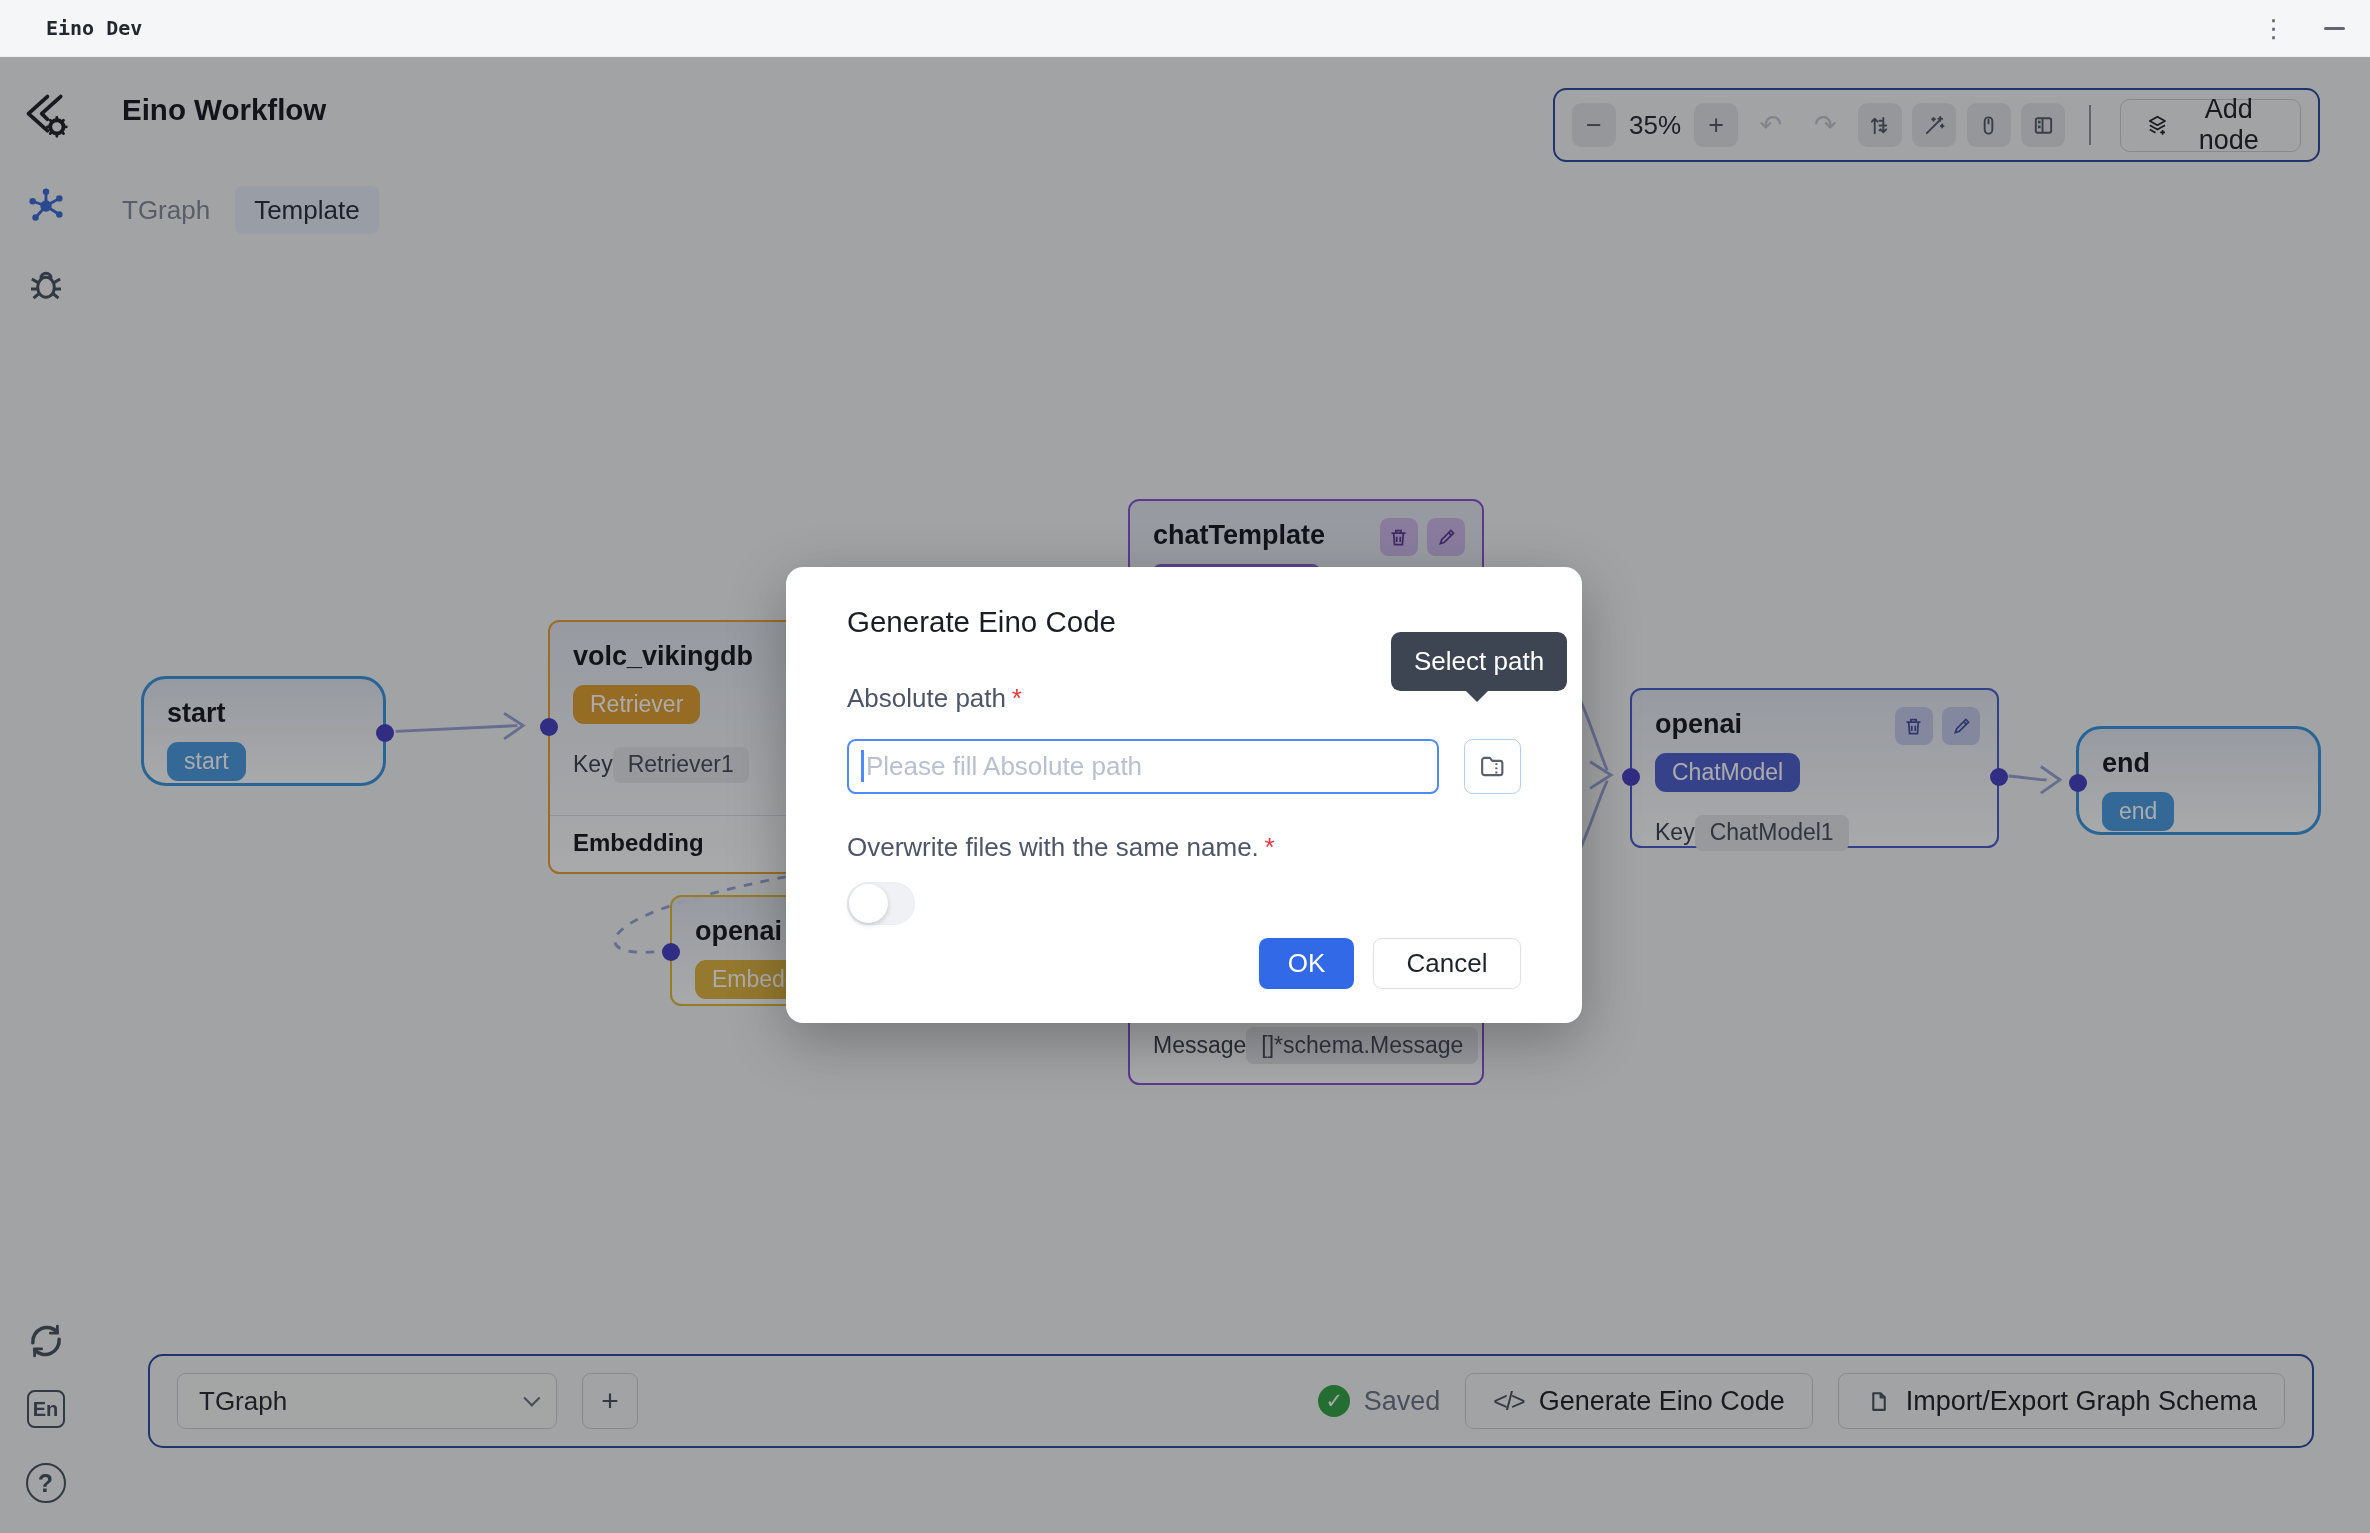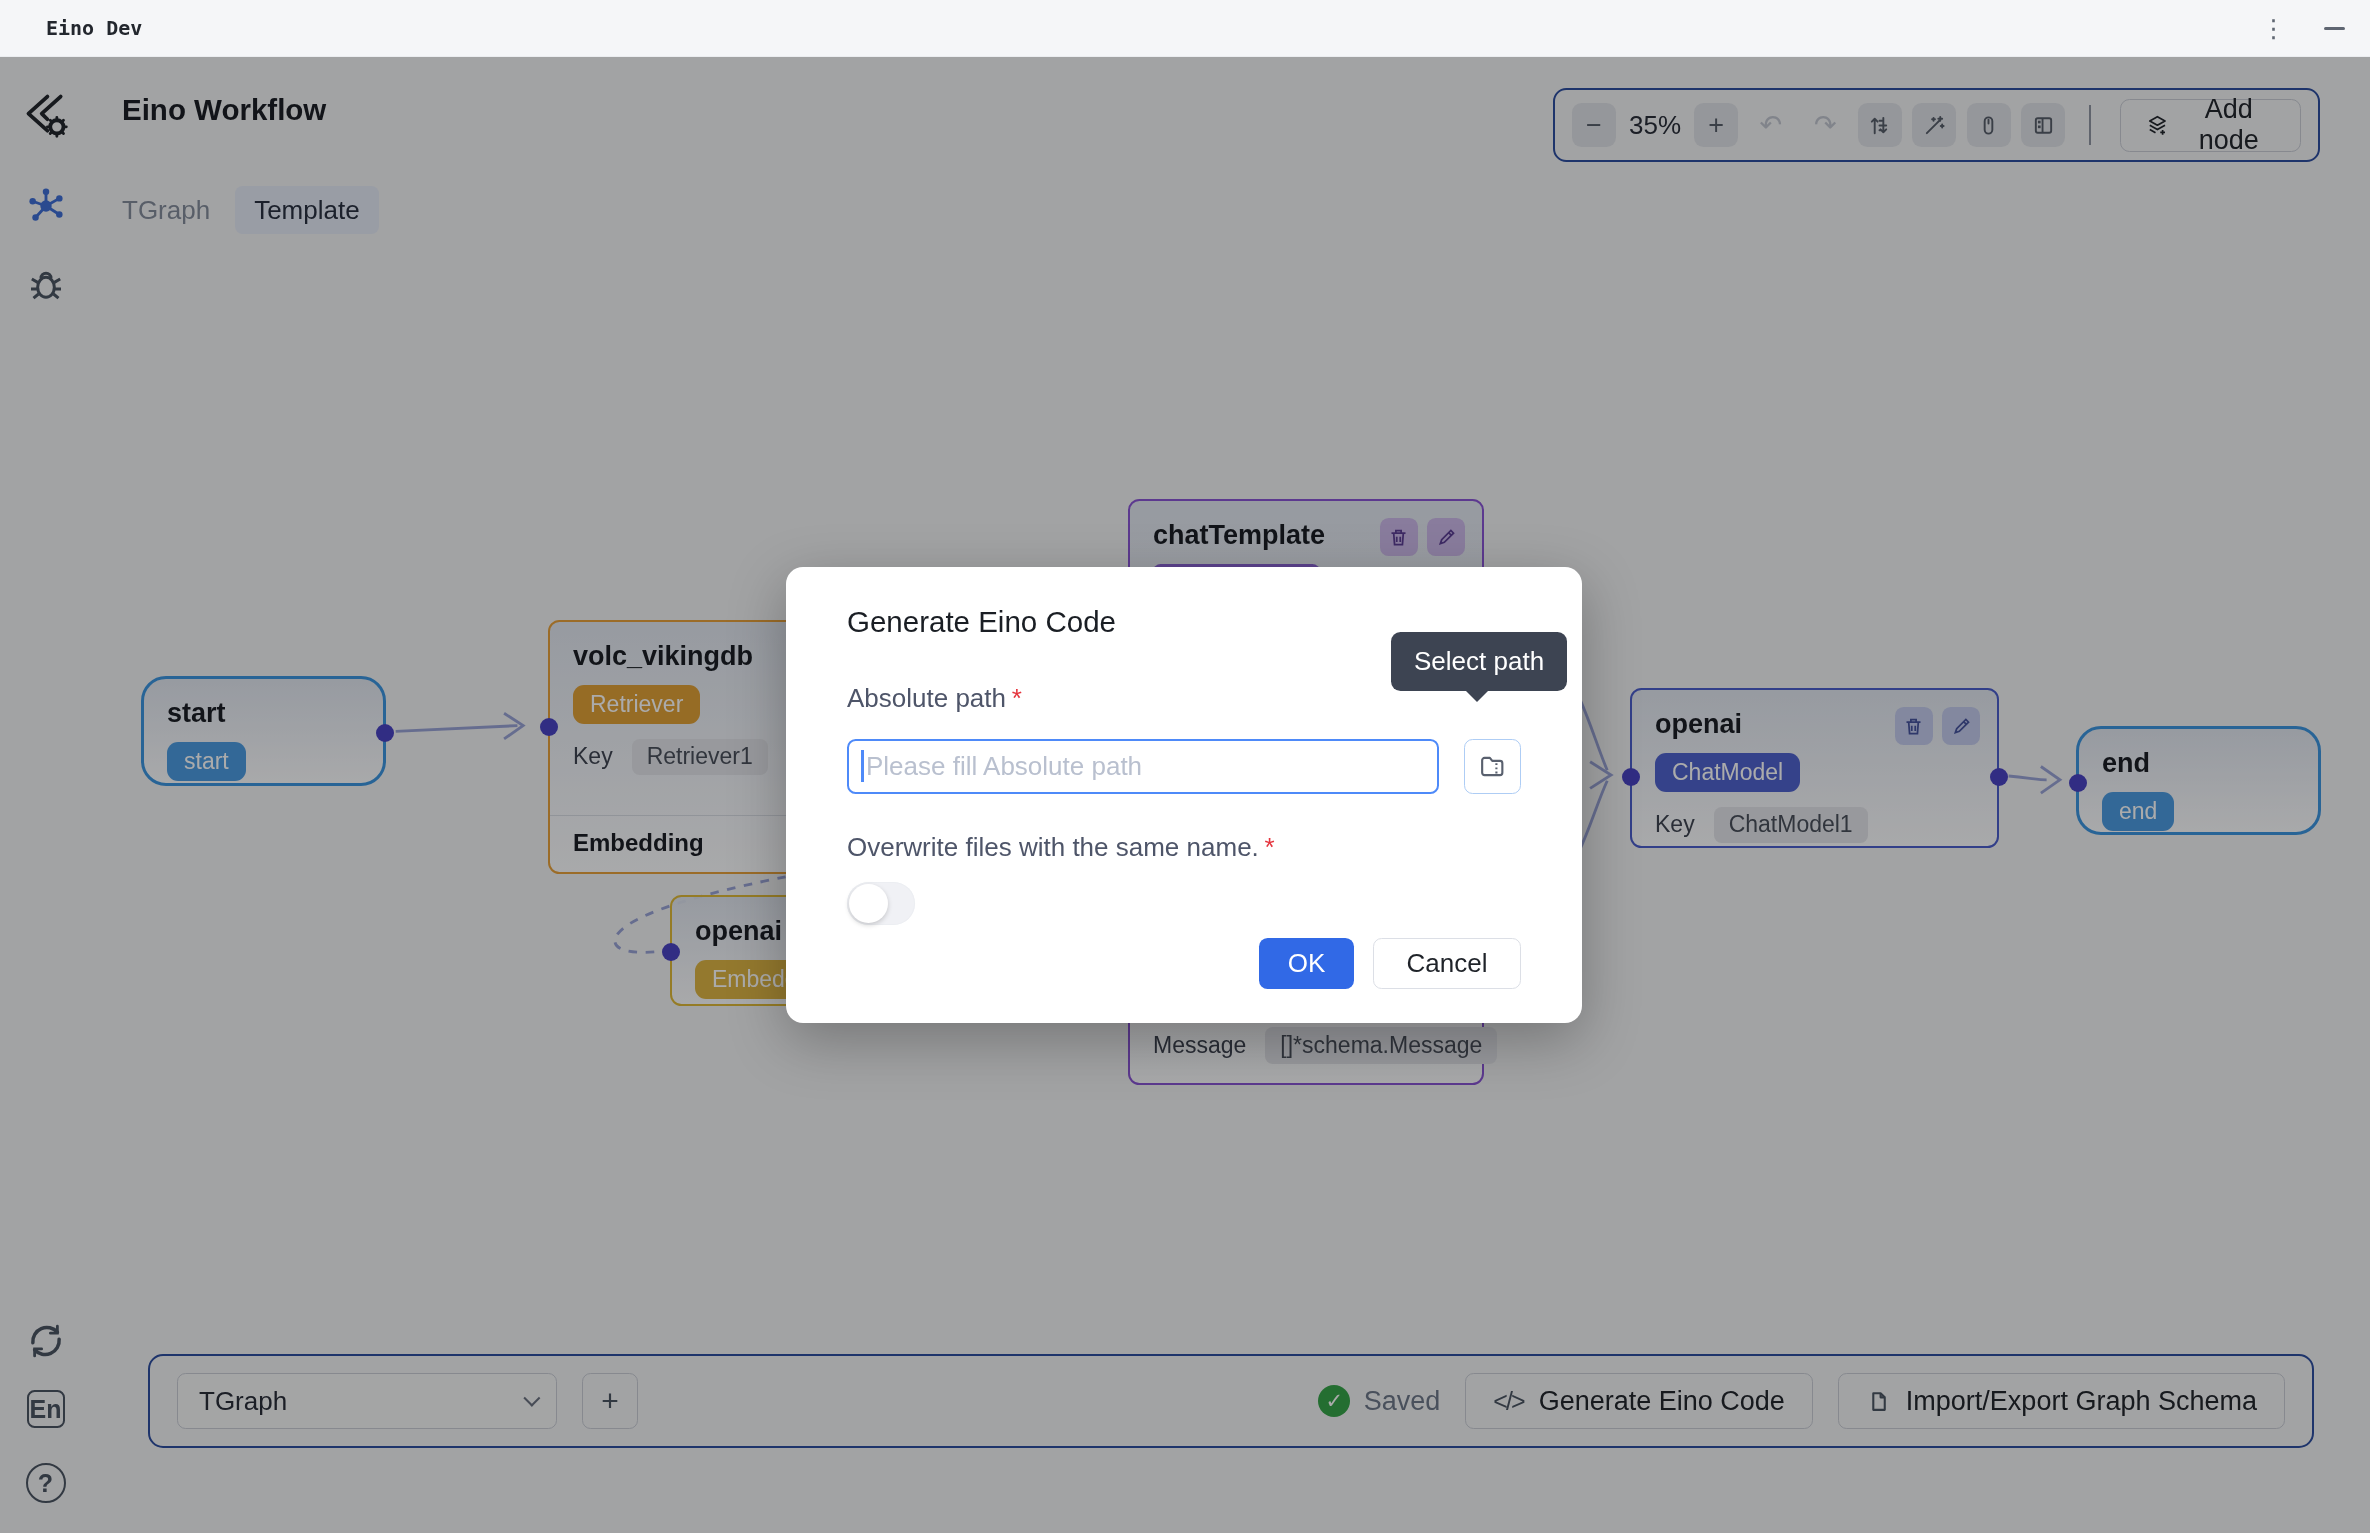--- a/index.html
+++ b/index.html
@@ -16,21 +16,21 @@
 
   
   .sidebar { position:absolute; left:0; top:57px; width:91px; bottom:0; background:#f2f3f5; z-index:3; }
   .side-icon { position:absolute; left:0; width:91px; display:flex; justify-content:center; color:#454c59; }
   .logo-wrap { top:32px; }
   .net-wrap  { top:129px; color:#3f6fd6; }
   .bug-wrap  { top:207px; }
   .refresh-wrap { top:1263px; }
   .en-wrap { top:1333px; }
   .help-wrap { top:1406px; }
-  .en-box { width:38px; height:38px; border:2.9px solid #4b5563; border-radius:7.6px; font-size:25px; font-weight:bold; color:#4b5563; display:flex; align-items:center; justify-content:center; }
+  .en-box { width:38px; height:38px; border:2.9px solid #4b5563; border-radius:7.6px; font-size:20px; font-weight:bold; color:#4b5563; display:flex; align-items:center; justify-content:center; }
   .help-circle { width:40px; height:40px; border:2.9px solid #4b5563; border-radius:50%; font-size:25px; font-weight:bold; color:#4b5563; display:flex; align-items:center; justify-content:center; }
 
   
   .page-title { position:absolute; left:122px; top:93px; font-size:29.5px; font-weight:bold; color:#1b1f26; z-index:3; }
   .tabs { position:absolute; left:122px; top:186px; display:flex; align-items:center; gap:25px; z-index:3; }
   .tab { font-size:26px; color:#848d9c; cursor:pointer; }
   .tab.active { color:#2a3242; background:#e4eaf6; border-radius:7.6px; padding:8.6px 19px; }
 
   
   .toolbar { position:absolute; left:1553px; top:88px; width:767px; height:74px; border:2.4px solid #2d4ea0; border-radius:13.3px; display:flex; align-items:center; padding:0 17px; gap:10.5px; z-index:3; }
@@ -39,21 +39,21 @@
   .tb-zoom { font-size:26px; color:#2a2f3a; width:70px; text-align:center; }
   .tb-divider { width:2.4px; height:40px; background:#8f96a3; margin:0 13.3px; }
   .add-node-btn { height:53px; border:1.9px solid #c9cdd6; border-radius:9.5px; background:transparent; display:flex; align-items:center; gap:13.3px; padding:0 25px; font-size:27px; color:#23272e; cursor:pointer; margin-left:5.7px; }
 
   
   .canvas { position:absolute; left:91px; top:57px; right:0; bottom:0; background:#f2f3f5; z-index:1; }
   .edges { position:absolute; left:0; top:0; width:2370px; height:1533px; z-index:2; pointer-events:none; }
   .node { position:absolute; border-radius:11.4px; background:linear-gradient(180deg, rgba(224,230,240,0.92), rgba(252,253,255,0.96)); z-index:3; padding:19px 23px; }
   .node-title { font-size:27px; font-weight:bold; color:#1b1f26; }
   .badge { display:inline-block; margin-top:13.3px; border-radius:11px; color:#fff; font-size:23px; padding:5.7px 17px; }
-  .kv-row { display:flex; align-items:center; gap:19px; margin-top:15px; font-size:23px; color:#3f4552;text-align:right; }
+  .kv-row { display:flex; align-items:center; margin-top:23px; font-size:23px; color:#3f4552;text-align:right; }
   .pill { background:#e3e5ea; border-radius:7.6px; padding:4.8px 15px; color:#4a505c; }
   .section-label { font-size:24px; font-weight:bold; color:#1b1f26; }
   .port { position:absolute; width:18px; height:18px; border-radius:50%; background:#4a44c4; z-index:4; }
   .icon-btns { position:absolute; right:17px; top:17px; display:flex; gap:9.5px; }
   .icon-btn { width:38px; height:38px; border-radius:8.6px; display:flex; align-items:center; justify-content:center; cursor:pointer; }
 
   .node-start { left:141px; top:676px; width:245px; height:110px; border:3.3px solid #3d95e0; border-radius:25px; }
   .node-end   { left:2076px; top:726px; width:245px; height:109px; border:3.3px solid #3d95e0; border-radius:25px; }
   .badge-blue { background:#4d9ce2; }
   .node-volc  { left:548px; top:620px; width:361px; height:254px; border:2.9px solid #e8a23c; }

